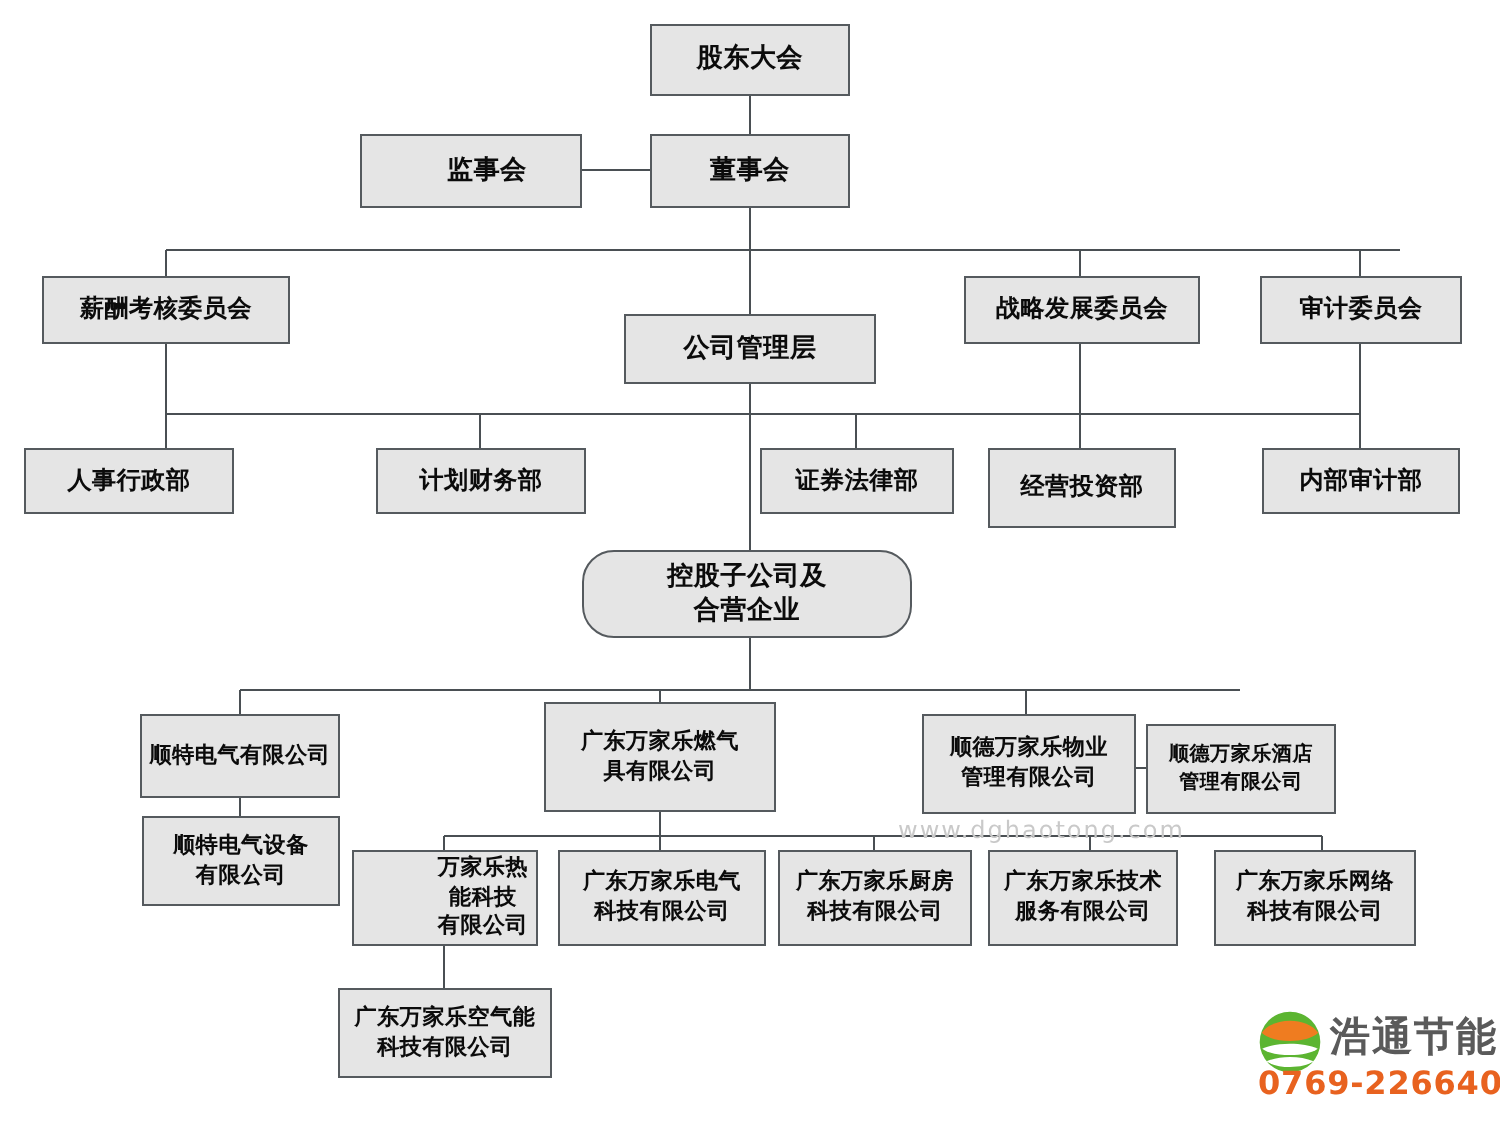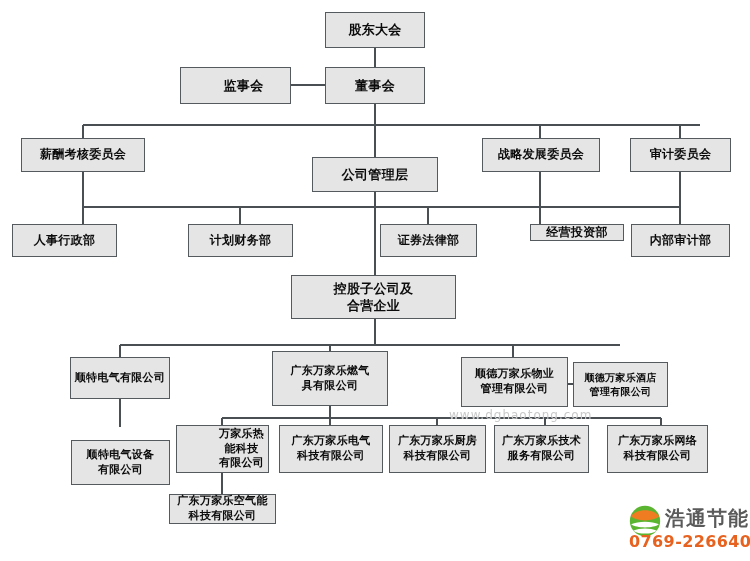--- a/index.html
+++ b/index.html
@@ -166,49 +166,49 @@
 
   <div class="node s12" style="left:12px;top:224px;width:105px;height:33px;">
     <span class="txt">人事行政部</span>
   </div>
   <div class="node s12" style="left:188px;top:224px;width:105px;height:33px;">
     <span class="txt">计划财务部</span>
   </div>
   <div class="node s12" style="left:380px;top:224px;width:97px;height:33px;">
     <span class="txt">证券法律部</span>
   </div>
-  <div class="node s12" style="left:494px;top:224px;width:94px;height:17px;margin-left:36px;">
+  <div class="node s12" style="left:494px;top:224px;width:94px;height:40px;">
     <span class="txt">经营投资部</span>
   </div>
   <div class="node s12" style="left:631px;top:224px;width:99px;height:33px;">
     <span class="txt">内部审计部</span>
   </div>
 
-  <div class="node s13" style="left:291px;top:275px;width:165px;height:44px;">
+  <div class="node s13" style="left:291px;top:275px;width:165px;height:44px;border-radius:16px;">
     <span class="txt">控股子公司及
 合营企业</span>
   </div>
 
   <div class="node s11" style="left:70px;top:357px;width:100px;height:42px;">
     <span class="txt">顺特电气有限公司</span>
   </div>
   <div class="node s11" style="left:272px;top:351px;width:116px;height:55px;">
     <span class="txt">广东万家乐燃气
 具有限公司</span>
   </div>
   <div class="node s11" style="left:461px;top:357px;width:107px;height:50px;">
     <span class="txt">顺德万家乐物业
 管理有限公司</span>
   </div>
   <div class="node s10" style="left:573px;top:362px;width:95px;height:45px;">
     <span class="txt">顺德万家乐酒店
 管理有限公司</span>
   </div>
 
-  <div class="node s11" style="left:71px;top:440px;width:99px;height:45px;">
+  <div class="node s11" style="left:71px;top:408px;width:99px;height:45px;">
     <span class="txt">顺特电气设备
 有限公司</span>
   </div>
   <div class="node s11" style="left:176px;top:425px;width:93px;height:48px;padding-left:38px;">
     <span class="txt">万家乐热能科技
 有限公司</span>
   </div>
   <div class="node s11" style="left:279px;top:425px;width:104px;height:48px;">
     <span class="txt">广东万家乐电气
 科技有限公司</span>
@@ -219,21 +219,21 @@
   </div>
   <div class="node s11" style="left:494px;top:425px;width:95px;height:48px;">
     <span class="txt">广东万家乐技术
 服务有限公司</span>
   </div>
   <div class="node s11" style="left:607px;top:425px;width:101px;height:48px;">
     <span class="txt">广东万家乐网络
 科技有限公司</span>
   </div>
 
-  <div class="node s11" style="left:169px;top:494px;width:107px;height:30px;justify-content:center;">
+  <div class="node s11" style="left:169px;top:494px;width:107px;height:45px;justify-content:center;">
     <span class="txt">广东万家乐空气能
 科技有限公司</span>
   </div>
 
   <div id="watermark">www.dghaotong.com</div>
 
   <div id="logo">
     <svg id="logo-mark" viewBox="0 0 40 38">
       <circle cx="20" cy="19" r="18" fill="#ffffff"></circle>
       <path d="M2 19 A18 18 0 0 1 38 19 A18 18 0 0 1 2 19 Z" fill="#5cb531"></path>

